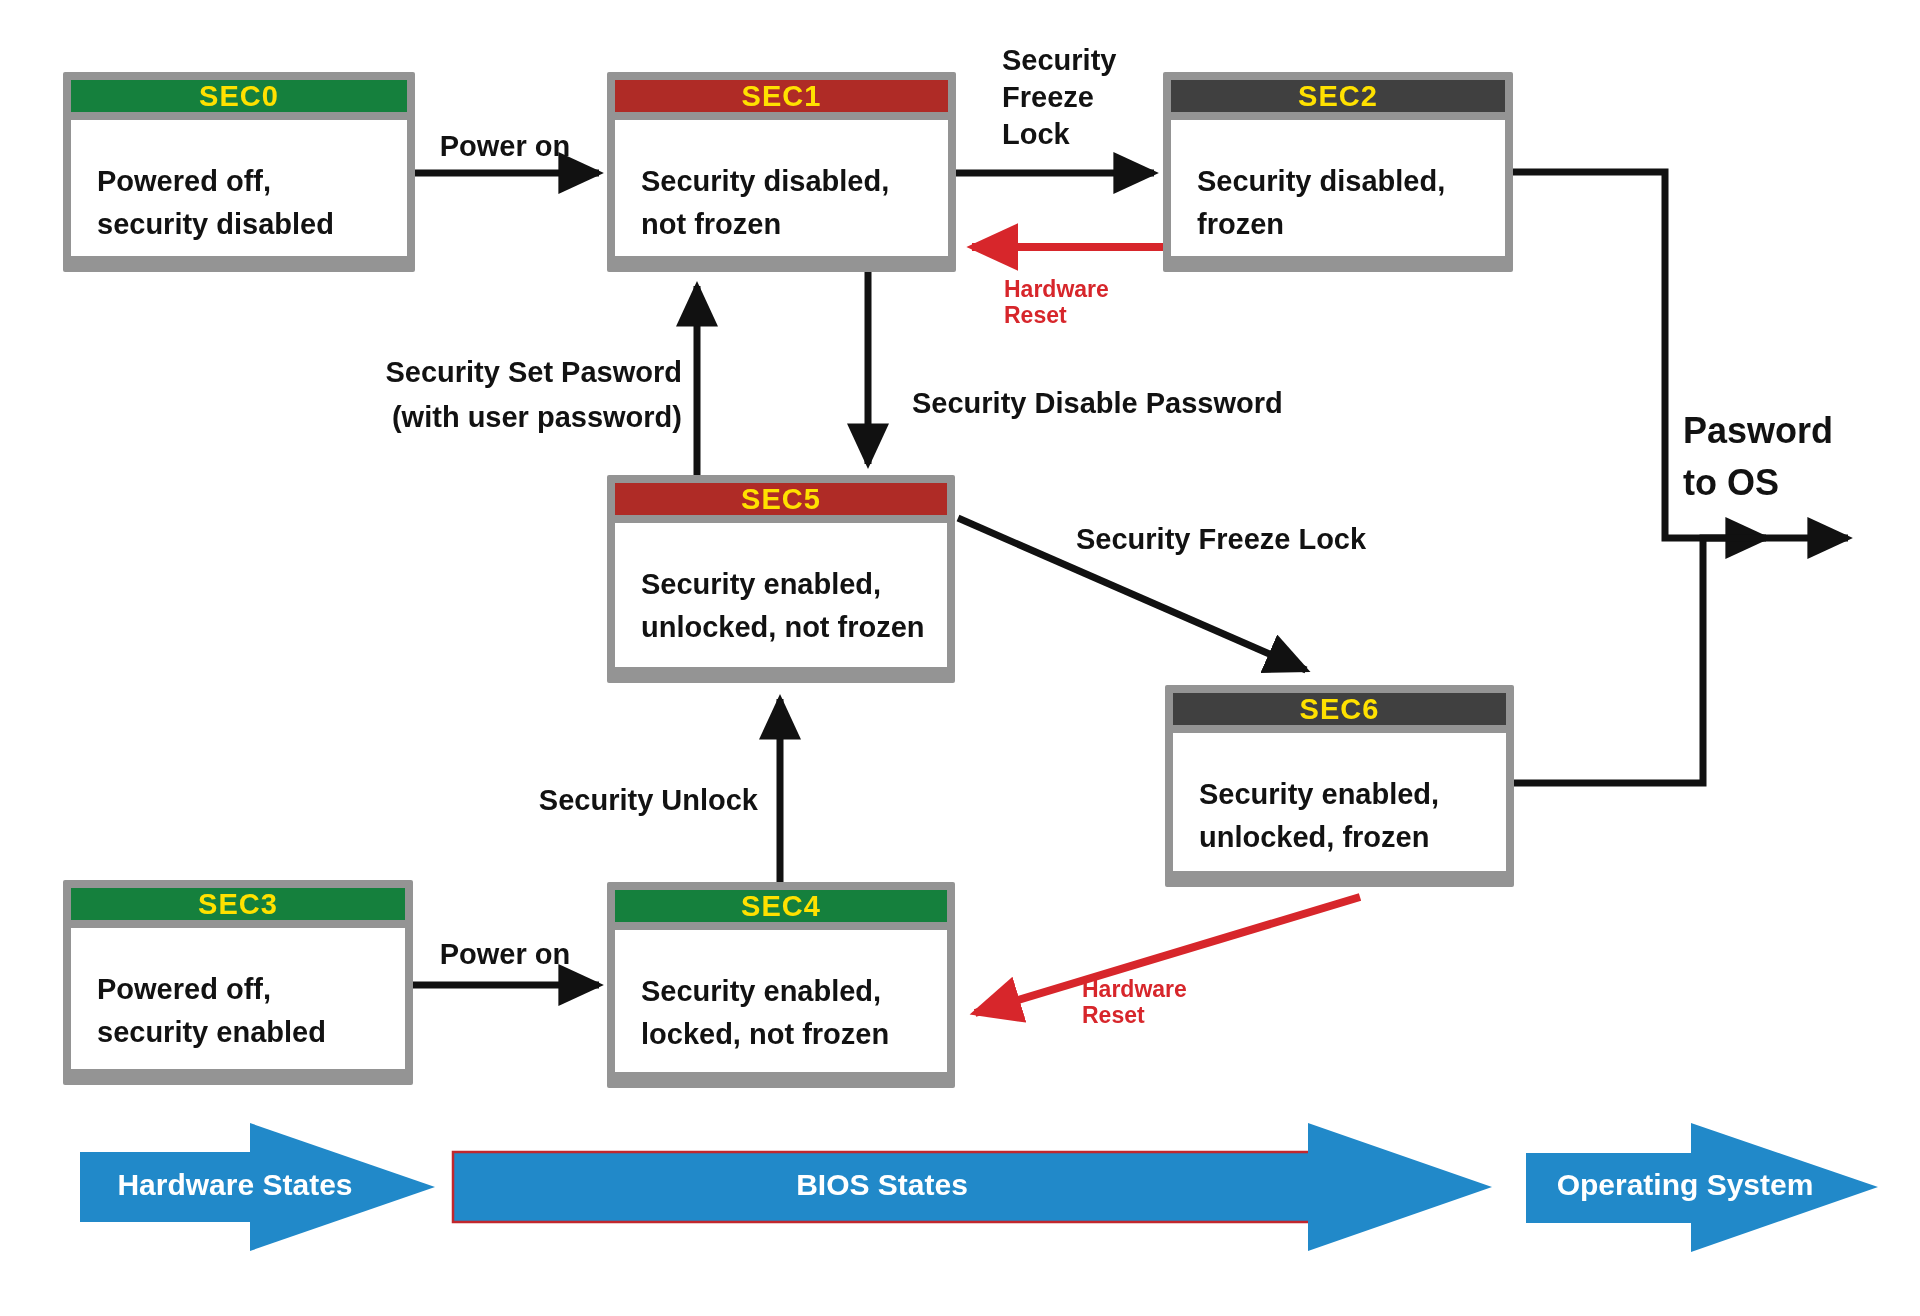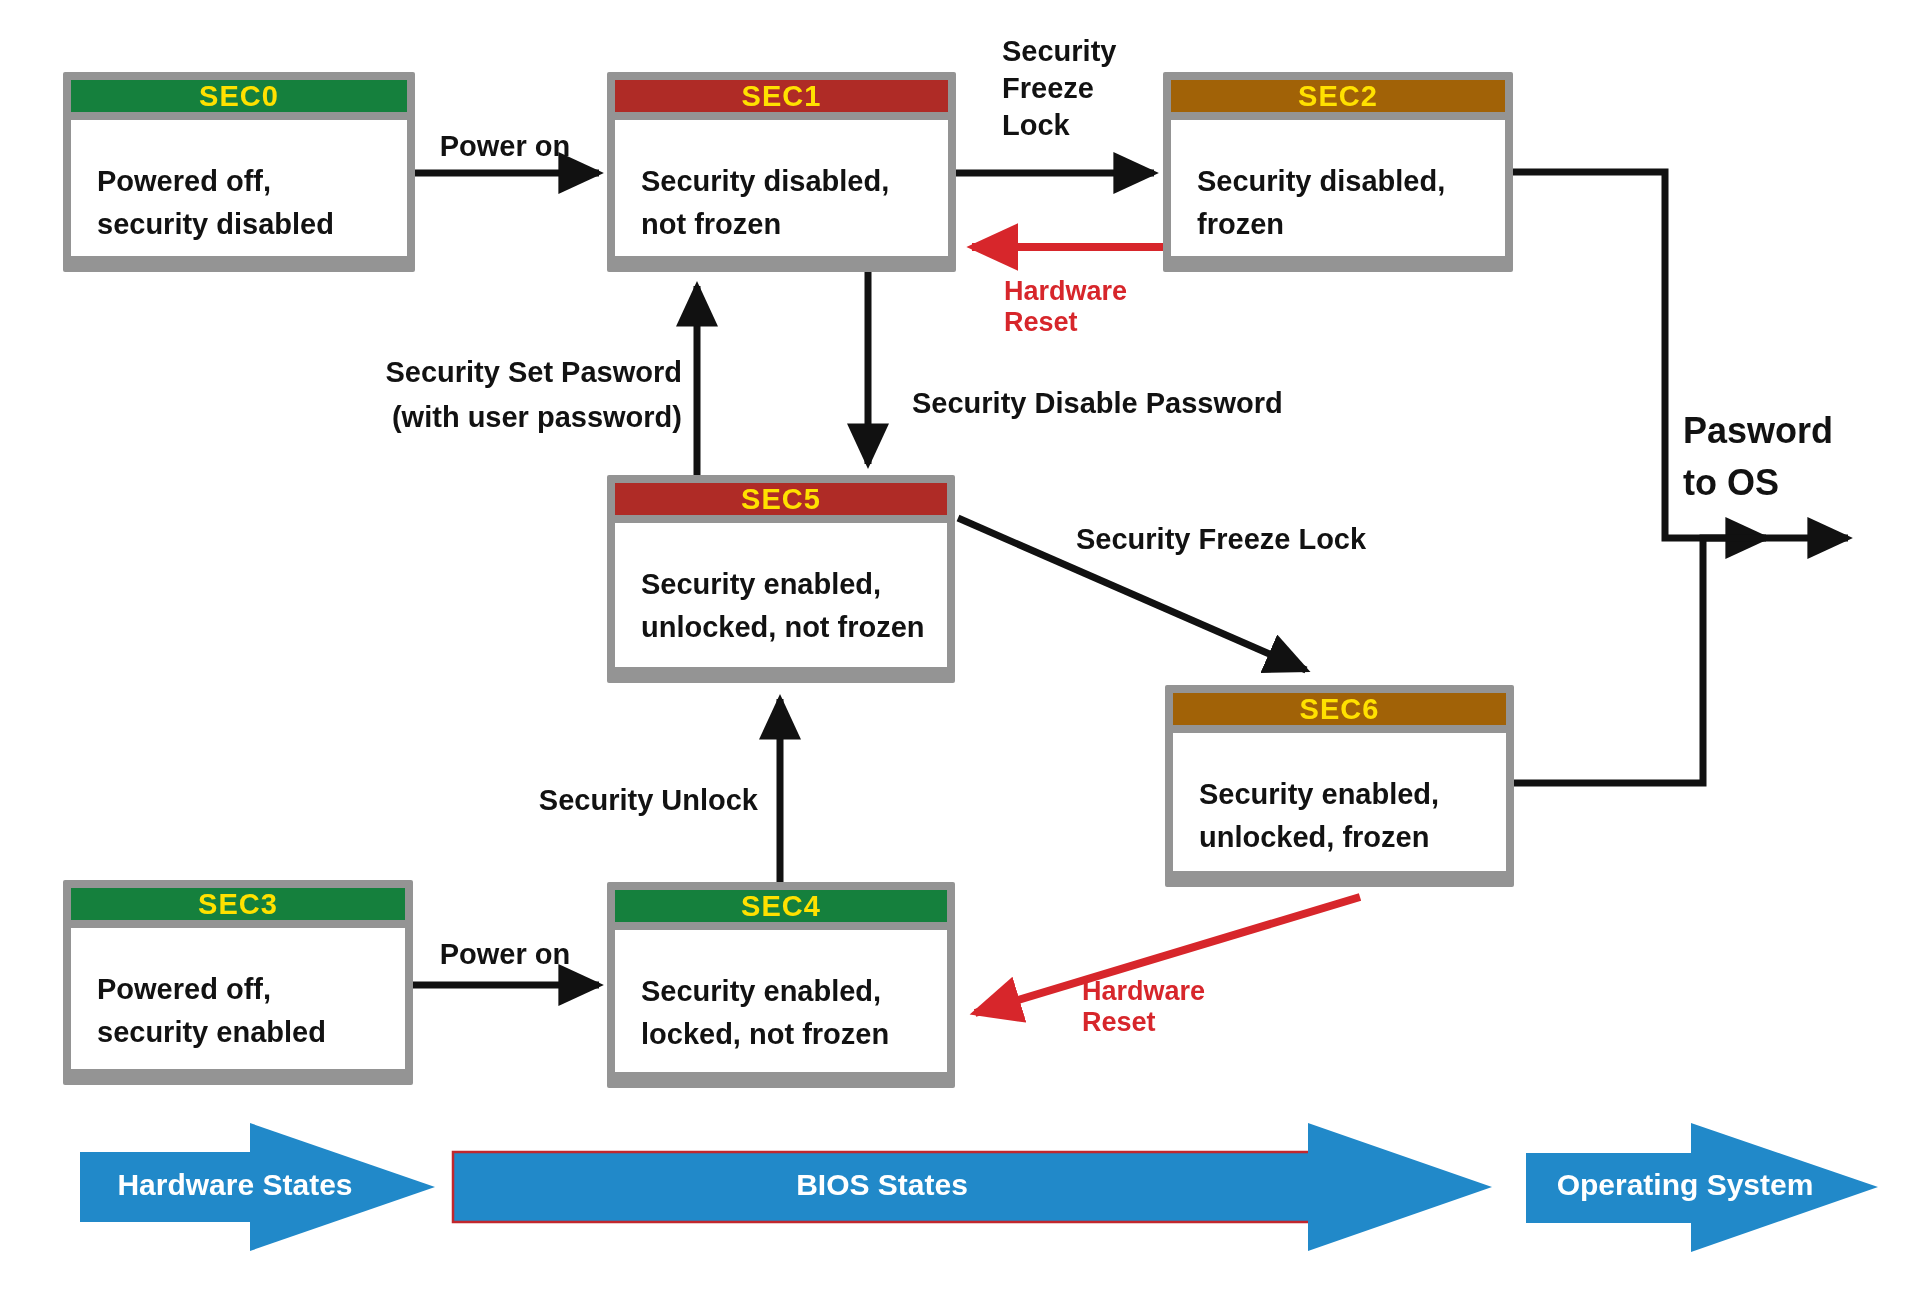--- a/index.html
+++ b/index.html
@@ -6,27 +6,27 @@
   #stage{position:relative;width:1920px;height:1316px;background:#ffffff;overflow:hidden;
          font-family:"Liberation Sans",sans-serif;}
   svg#wires{position:absolute;left:0;top:0;width:1920px;height:1316px;}
 
   .state-box{position:absolute;background:#949494;padding:8px;box-sizing:border-box;
              border-radius:2px;}
   .state-hdr{height:32px;display:flex;align-items:center;justify-content:center;
              font-weight:700;font-size:29px;color:#ffe100;letter-spacing:1px;}
   .hdr-black{background:#15803d;}
   .hdr-red{background:#af2b26;text-align:right;}
-  .hdr-green{background:#a16207;}
+  .hdr-green{background:#404040;}
   .state-body{background:#ffffff;margin-top:8px;color:#121212;
               font-weight:700;font-size:29px;line-height:1.48;
               padding:40px 0 0 26px;white-space:pre-line;box-sizing:border-box;}
 
   .lbl{position:absolute;color:#121212;font-weight:700;font-size:29px;white-space:pre-line;}
-  .lbl-red{color:#d7262b;font-size:27px;line-height:1.15;}
+  .lbl-red{color:#d7262b;font-size:23px;line-height:1.15;}
   .lbl-center{text-align:center;}
   .lbl-right{text-align:right;}
   .lbl-handoff{font-size:36px;font-weight:800;line-height:1.45;}
   .banner-lbl{position:absolute;color:#ffffff;font-weight:700;font-size:30px;text-align:center;}
 </style>
 </head>
 <body>
 
 <div id="stage">
 
@@ -99,21 +99,21 @@
   </div>
 
   <div class="state-box" style="left:607px;top:882px;width:348px;height:206px;">
     <div class="state-hdr hdr-black">SEC4</div>
     <div class="state-body" style="height:142px;">Security enabled,
 locked, not frozen</div>
   </div>
 
   <div class="lbl lbl-center" style="left:430px;top:130px;width:150px;">Power on</div>
 
-  <div class="lbl" style="left:1002px;top:33px;line-height:37px;">Security
+  <div class="lbl" style="left:1002px;top:42px;line-height:37px;">Security
 Freeze
 Lock</div>
 
   <div class="lbl lbl-red" style="left:1004px;top:276px;">Hardware
 Reset</div>
 
   <div class="lbl lbl-right" style="left:310px;top:350px;width:372px;line-height:45px;">Security Set Pasword
 (with user password)</div>
 
   <div class="lbl" style="left:912px;top:387px;">Security Disable Password</div>

